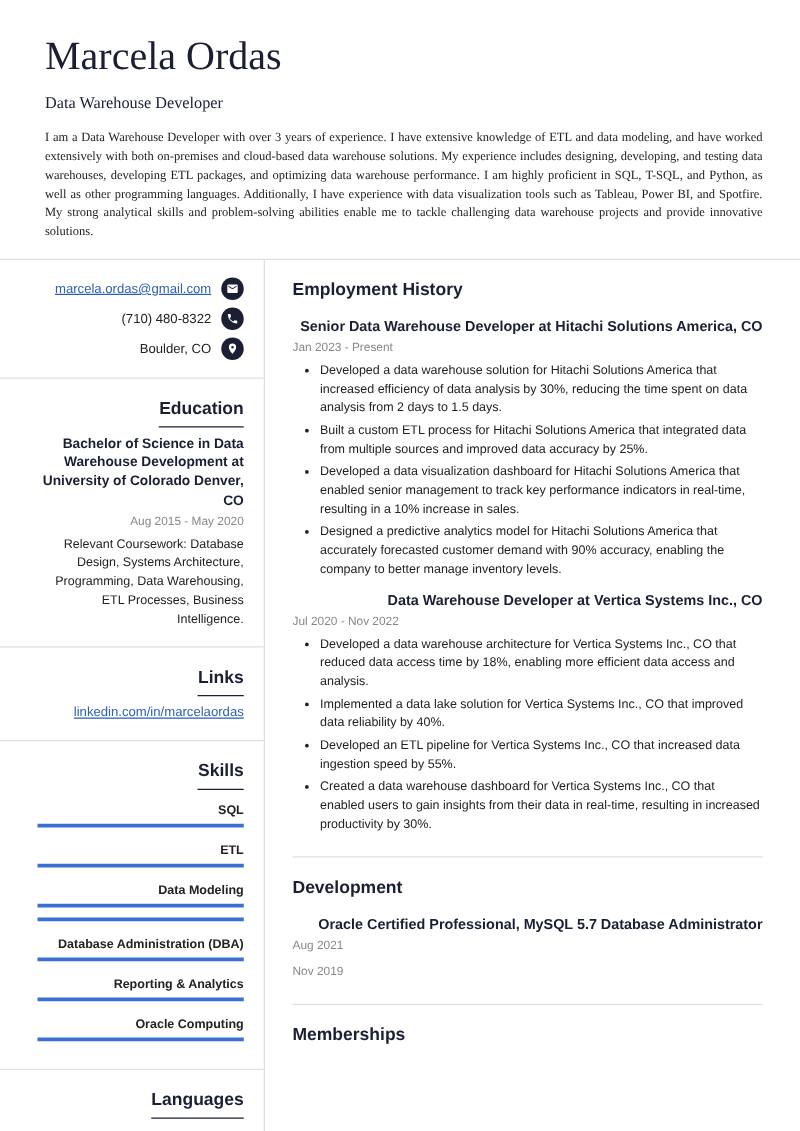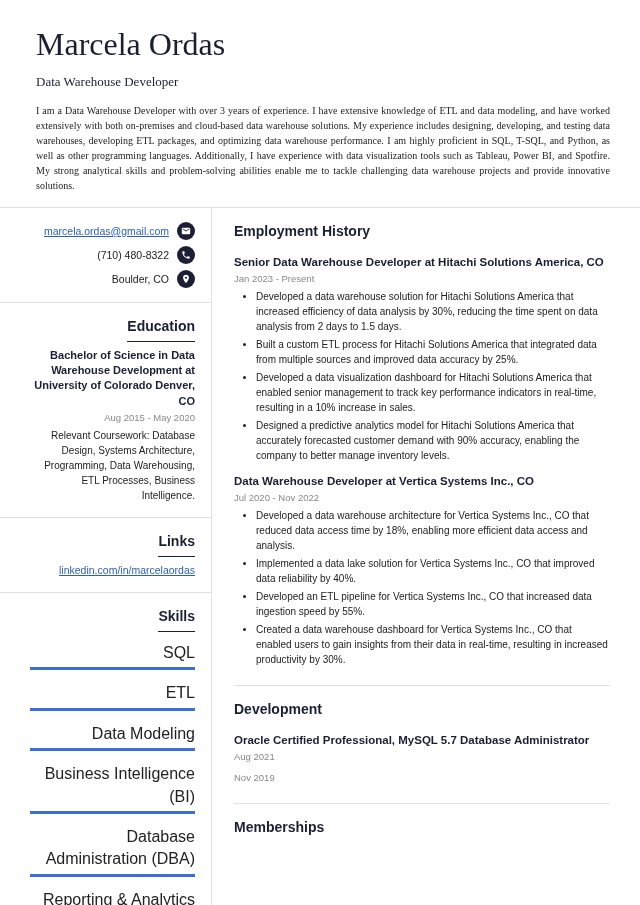--- a/index.html
+++ b/index.html
@@ -95,23 +95,24 @@
     .date-range {
       font-size: 9.5px;
       color: #888;
       margin-bottom: 4px;
     }
     .edu-body {
       font-size: 10px;
       line-height: 1.5;
     }
     .skill-item {
-      font-size: 16px;
+      font-size: 10px;
       margin-bottom: 3px;
       padding-top: 4px;
+      font-weight: bold;
     }
     .skill-bar {
       height: 3px;
       background: #3b6fd4;
       margin-bottom: 8px;
       width: 100%;
     }
     .main-section {
       margin-bottom: 18px;
     }
@@ -123,20 +124,21 @@
       display: block;
       border-bottom: none;
       margin-bottom: 8px;
     }
     .job-title {
       font-size: 11.5px;
       font-weight: 700;
       color: #1a1f33;
       margin-bottom: 2px;
       line-height: 1.4;
+      text-align: right;
     }
     .bullets {
       list-style: disc;
       padding-left: 22px;
       margin-top: 4px;
       margin-bottom: 10px;
     }
     .bullets li {
       font-size: 10px;
       line-height: 1.5;
@@ -198,21 +200,20 @@
 
     <div class="sidebar-section">
       <div class="section-heading">Skills</div>
       <div id="skills-list">
           <div class="skill-item">SQL</div>
           <div class="skill-bar"></div>
           <div class="skill-item">ETL</div>
           <div class="skill-bar"></div>
           <div class="skill-item">Data Modeling</div>
           <div class="skill-bar"></div>
-          <div class="skill-item">Business Intelligence (BI)</div>
           <div class="skill-bar"></div>
           <div class="skill-item">Database Administration (DBA)</div>
           <div class="skill-bar"></div>
           <div class="skill-item">Reporting &amp; Analytics</div>
           <div class="skill-bar"></div>
           <div class="skill-item">Oracle Computing</div>
           <div class="skill-bar"></div>
         </div>
     </div>
 

